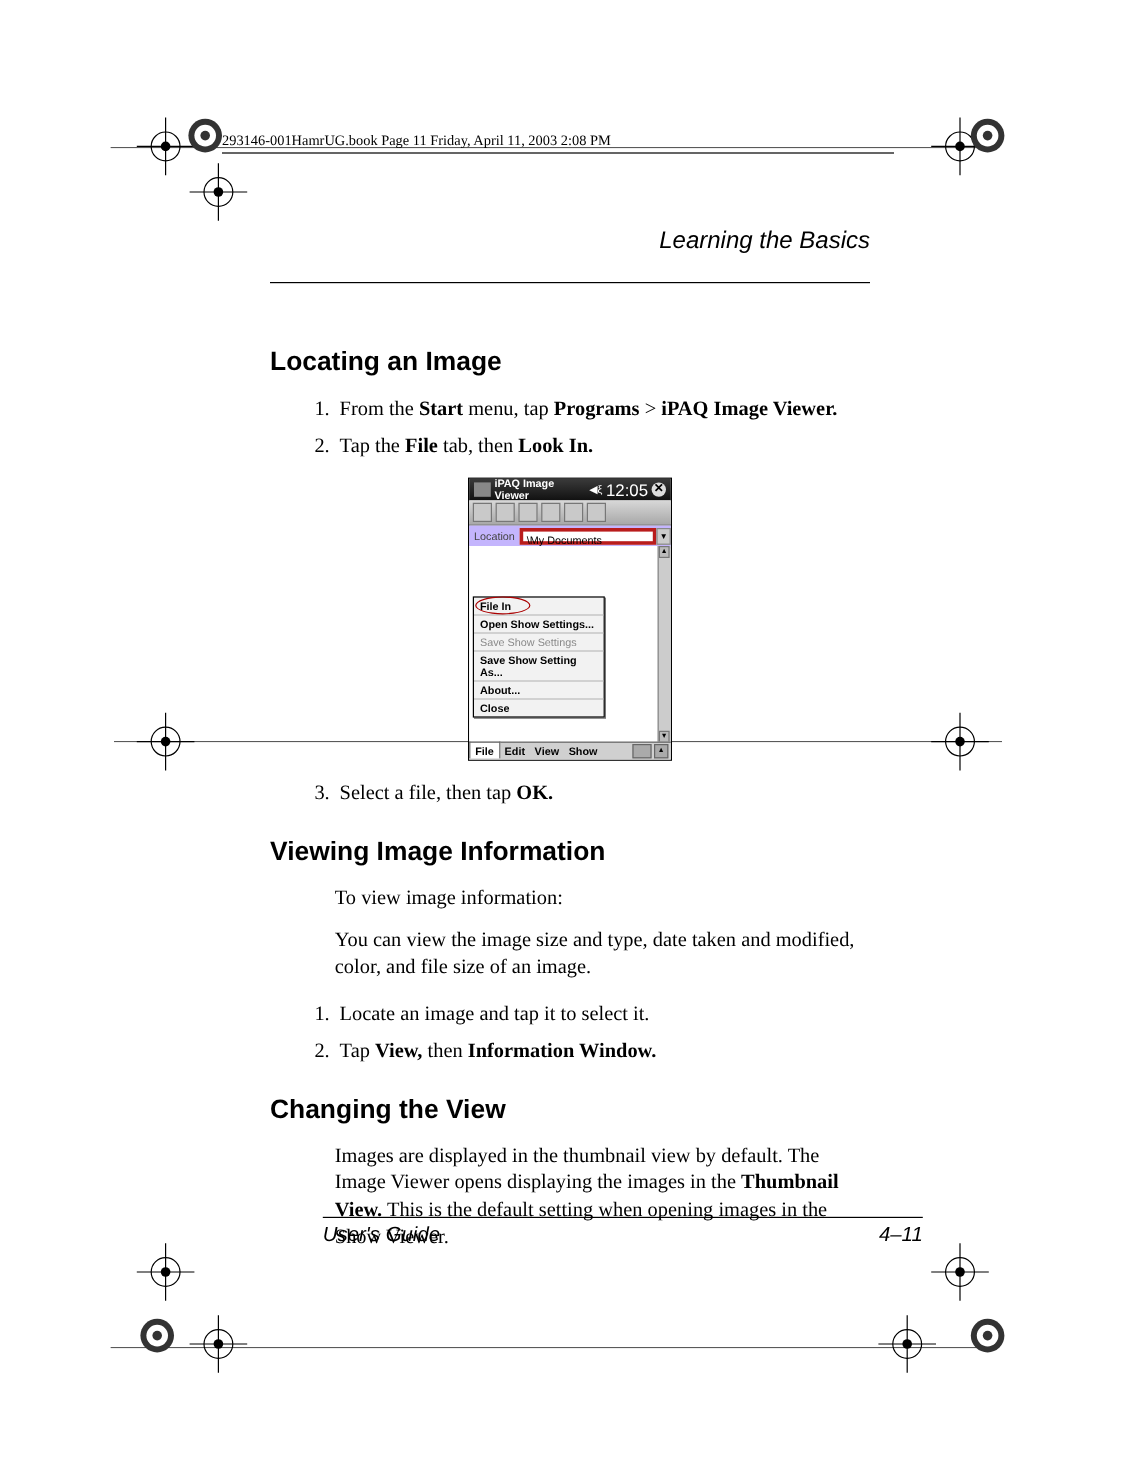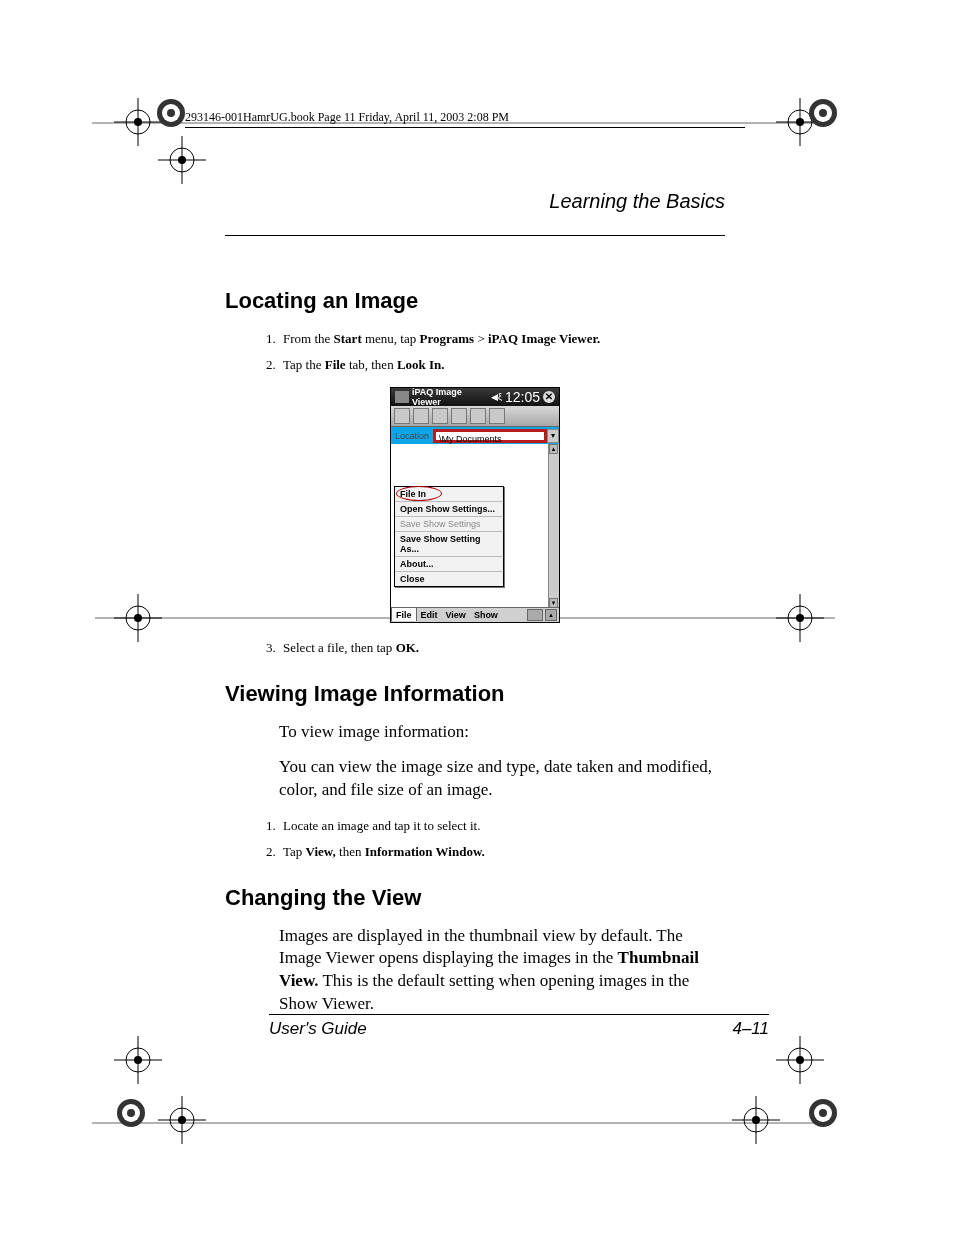--- a/index.html
+++ b/index.html
@@ -40,21 +40,21 @@
   }
   h2.section {
     font-family: Arial, Helvetica, sans-serif;
     font-weight: 700;
     font-size: 22px;
     margin: 24px 0 14px 0;
   }
   ol.steps {
     margin: 16px 0 14px 54px;
     padding: 0;
-    font-size: 13px;
+    font-size: 17px;
   }
   ol.steps li {
     margin-bottom: 8px;
     line-height: 1.35;
     padding-left: 4px;
   }
   .body-para {
     font-size: 17px;
     line-height: 1.35;
     margin: 0 0 12px 54px;
@@ -111,21 +111,21 @@
     background: linear-gradient(#d8d8d8,#a8a8a8);
     border-bottom: 1px solid #666;
     display: flex; align-items: center; padding: 0 3px; gap: 3px;
   }
   .ss-toolbar .tbtn {
     width: 16px; height: 16px; background: #c9c9c9; border: 1px solid #777;
     box-sizing: border-box;
   }
   .ss-locbar {
     height: 18px; display: flex; align-items: center;
-    border-bottom: 1px solid #888; background: #0ea5e9;
+    border-bottom: 1px solid #888; background: #c4b5fd;
   }
   .ss-locbar .lbl {
     font-size: 9px; padding: 0 4px; color: #444;
   }
   .ss-locbar .field {
     flex: 1; height: 14px; background: #fff; border: 3px solid #b91c1c;
     font-size: 9px; padding: 0 3px; line-height: 14px;
     box-sizing: border-box;
   }
   .ss-locbar .drop {

